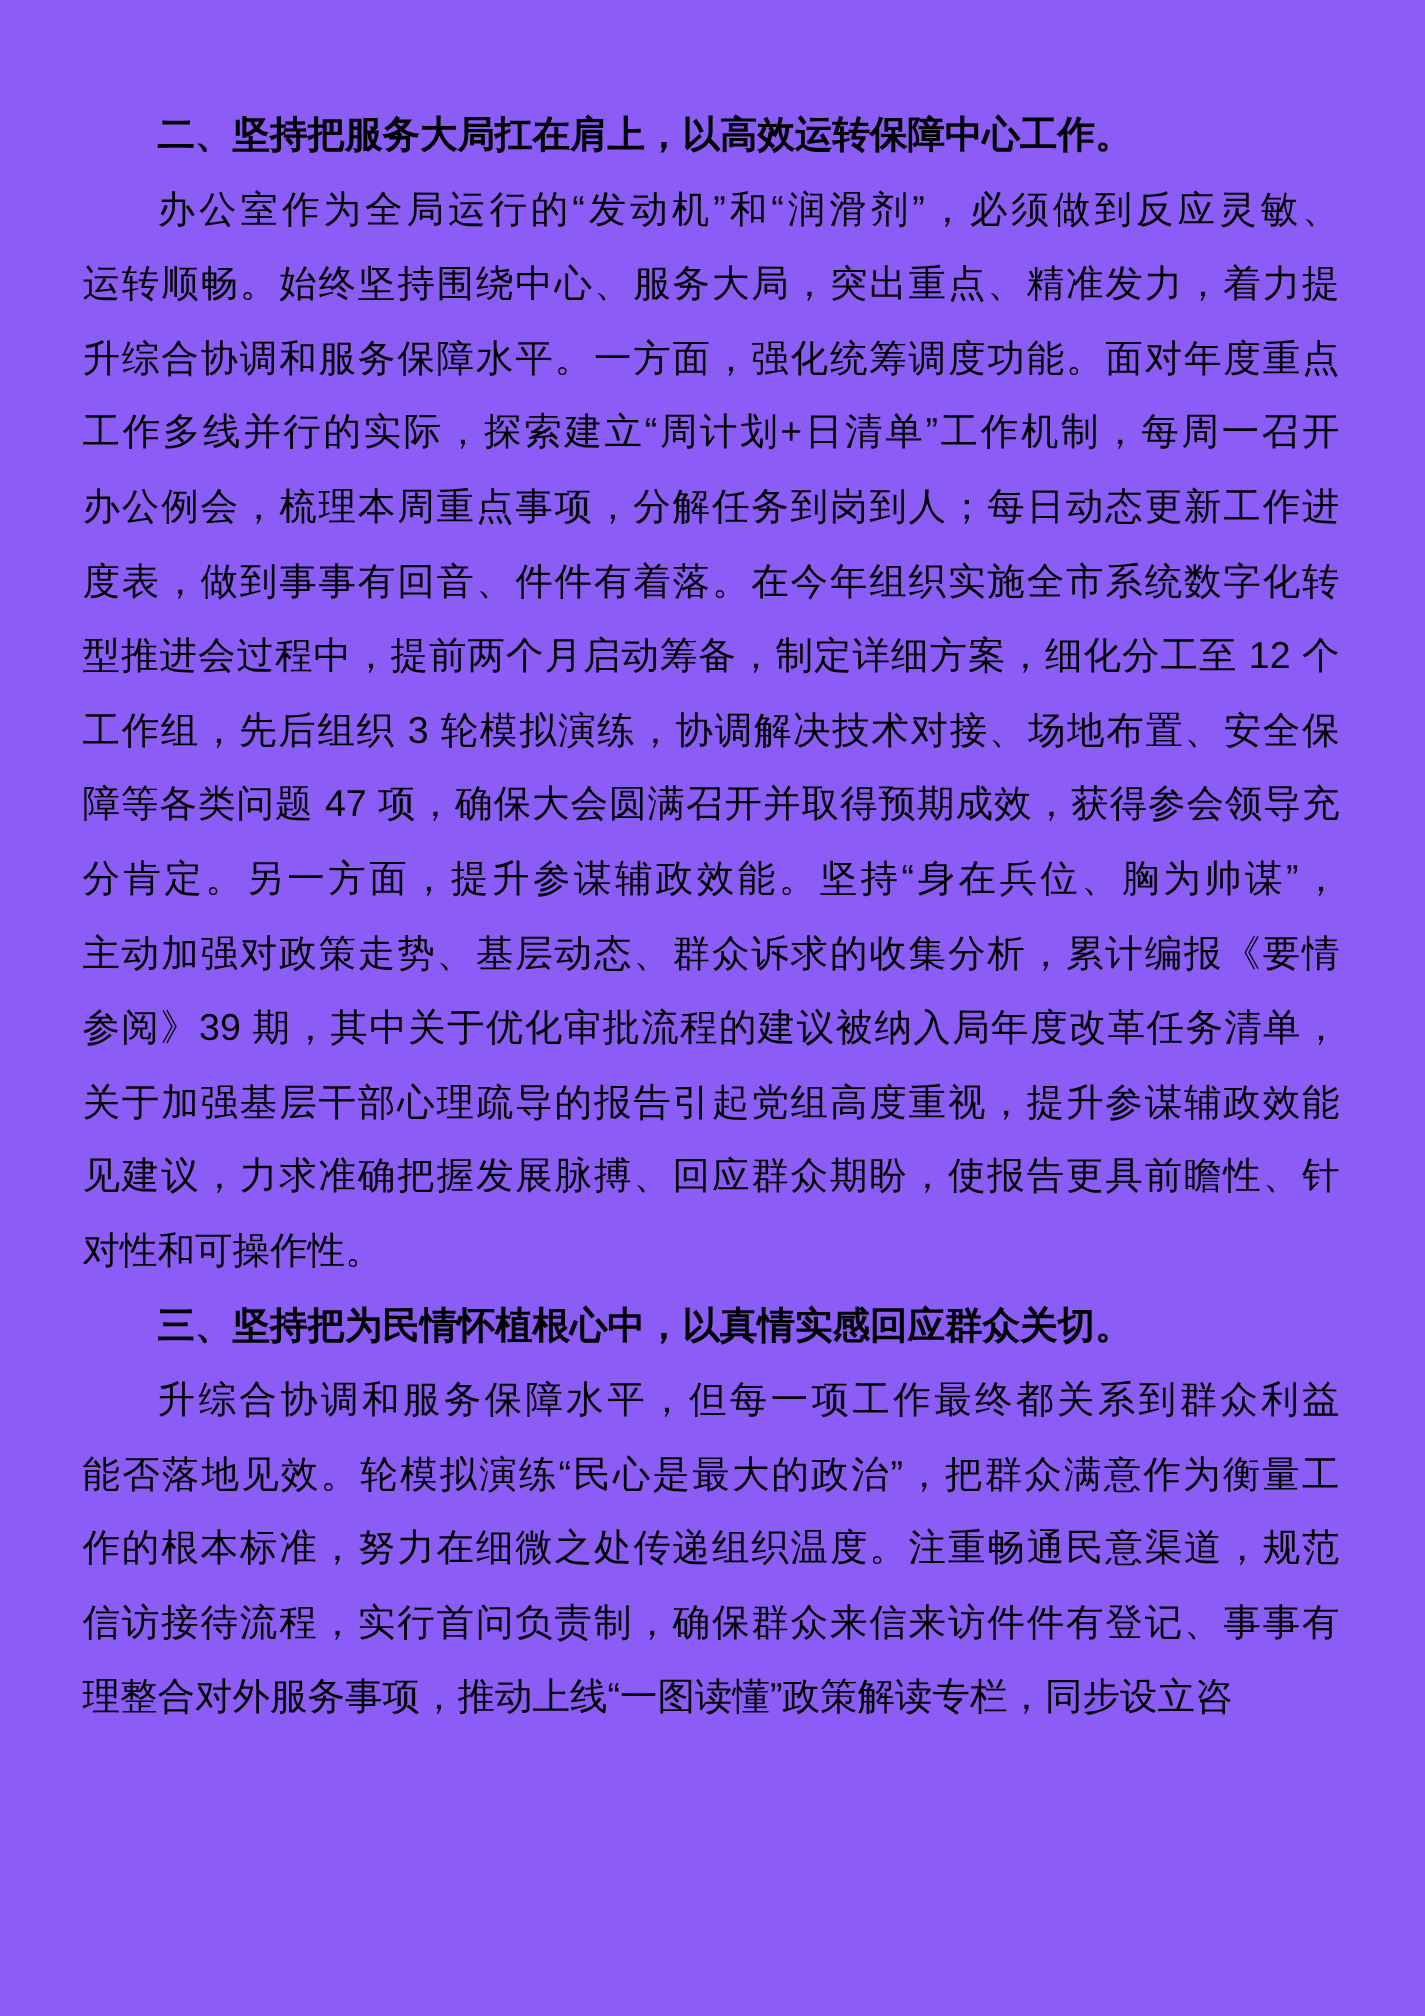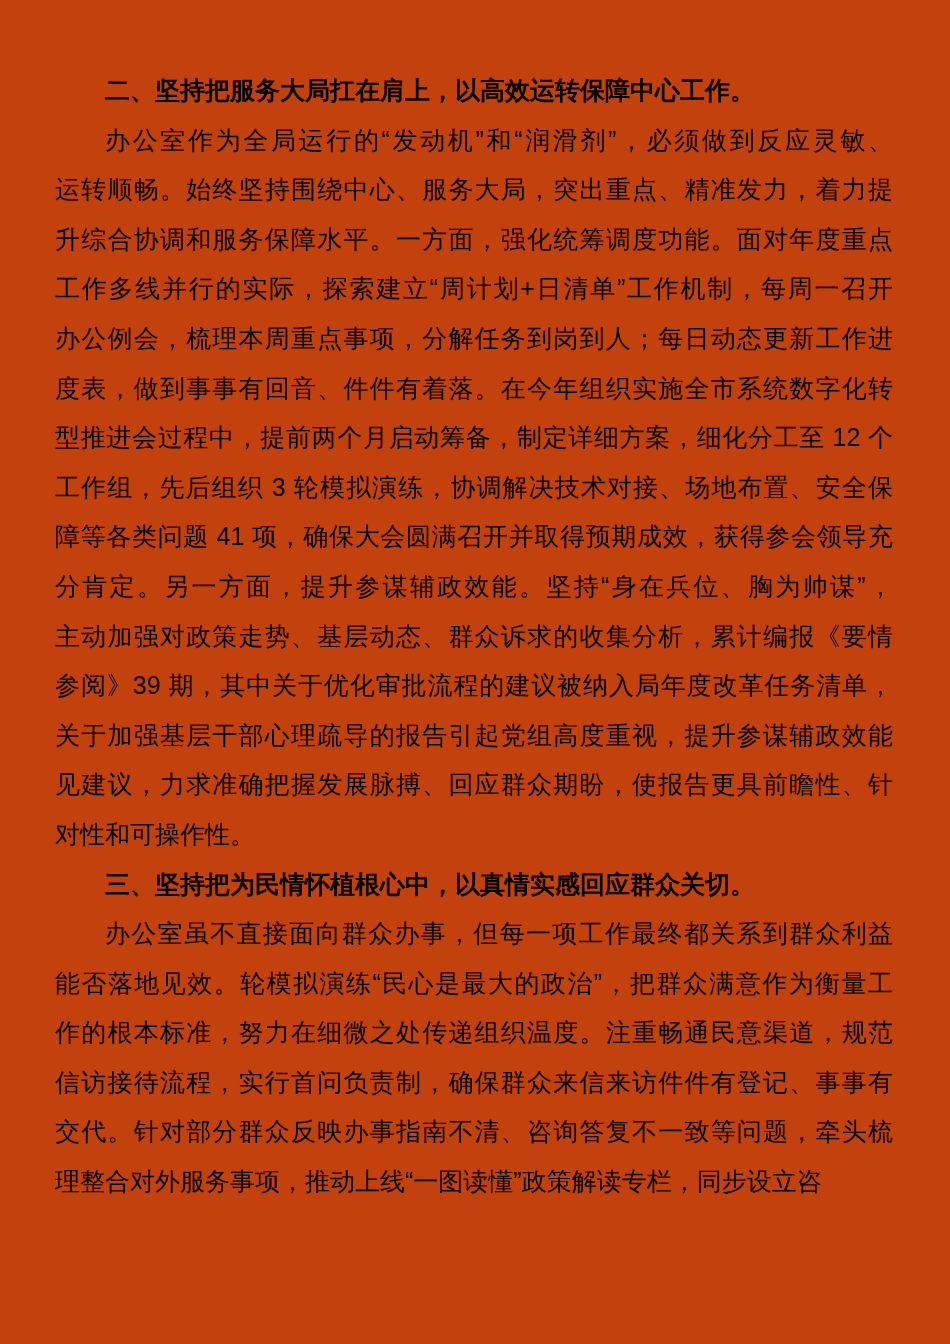--- a/index.html
+++ b/index.html
@@ -7,21 +7,21 @@
     width: 950px;
     height: 1344px;
     background: #ffffff;
     overflow: hidden;
     font-family: "Liberation Sans", sans-serif;
   }
   .page {
     position: relative;
     width: 950px;
     height: 1344px;
-    background: #c2410c;
+    background: #8b5cf6;
   }
   .doc {
     position: absolute;
     left: 55px;
     top: 66px;
     width: 838px;
     color: #000000;
     font-size: 25px;
     line-height: 49.6px;
     font-weight: 400;
@@ -52,33 +52,32 @@
       </div>
       <div class="block paragraph">
         <div class="line first">办公室作为全局运行的“发动机”和“润滑剂”，必须做到反应灵敏、</div>
         <div class="line">运转顺畅。始终坚持围绕中心、服务大局，突出重点、精准发力，着力提</div>
         <div class="line">升综合协调和服务保障水平。一方面，强化统筹调度功能。面对年度重点</div>
         <div class="line">工作多线并行的实际，探索建立“周计划+日清单”工作机制，每周一召开</div>
         <div class="line">办公例会，梳理本周重点事项，分解任务到岗到人；每日动态更新工作进</div>
         <div class="line">度表，做到事事有回音、件件有着落。在今年组织实施全市系统数字化转</div>
         <div class="line">型推进会过程中，提前两个月启动筹备，制定详细方案，细化分工至 12 个</div>
         <div class="line">工作组，先后组织 3 轮模拟演练，协调解决技术对接、场地布置、安全保</div>
-        <div class="line">障等各类问题 41 项，确保大会圆满召开并取得预期成效，获得参会领导充</div>
+        <div class="line">障等各类问题 47 项，确保大会圆满召开并取得预期成效，获得参会领导充</div>
         <div class="line">分肯定。另一方面，提升参谋辅政效能。坚持“身在兵位、胸为帅谋”，</div>
         <div class="line">主动加强对政策走势、基层动态、群众诉求的收集分析，累计编报《要情</div>
         <div class="line">参阅》39 期，其中关于优化审批流程的建议被纳入局年度改革任务清单，</div>
         <div class="line">关于加强基层干部心理疏导的报告引起党组高度重视，提升参谋辅政效能</div>
         <div class="line">见建议，力求准确把握发展脉搏、回应群众期盼，使报告更具前瞻性、针</div>
         <div class="line last">对性和可操作性。</div>
       </div>
       <div class="block heading">
         <div class="line first last heading">三、坚持把为民情怀植根心中，以真情实感回应群众关切。</div>
       </div>
       <div class="block paragraph">
-        <div class="line first">办公室虽不直接面向群众办事，但每一项工作最终都关系到群众利益</div>
+        <div class="line first">升综合协调和服务保障水平，但每一项工作最终都关系到群众利益</div>
         <div class="line">能否落地见效。轮模拟演练“民心是最大的政治”，把群众满意作为衡量工</div>
         <div class="line">作的根本标准，努力在细微之处传递组织温度。注重畅通民意渠道，规范</div>
         <div class="line">信访接待流程，实行首问负责制，确保群众来信来访件件有登记、事事有</div>
-        <div class="line">交代。针对部分群众反映办事指南不清、咨询答复不一致等问题，牵头梳</div>
         <div class="line last">理整合对外服务事项，推动上线“一图读懂”政策解读专栏，同步设立咨</div>
       </div>
     </div>
 </div>
 
 </body></html>

